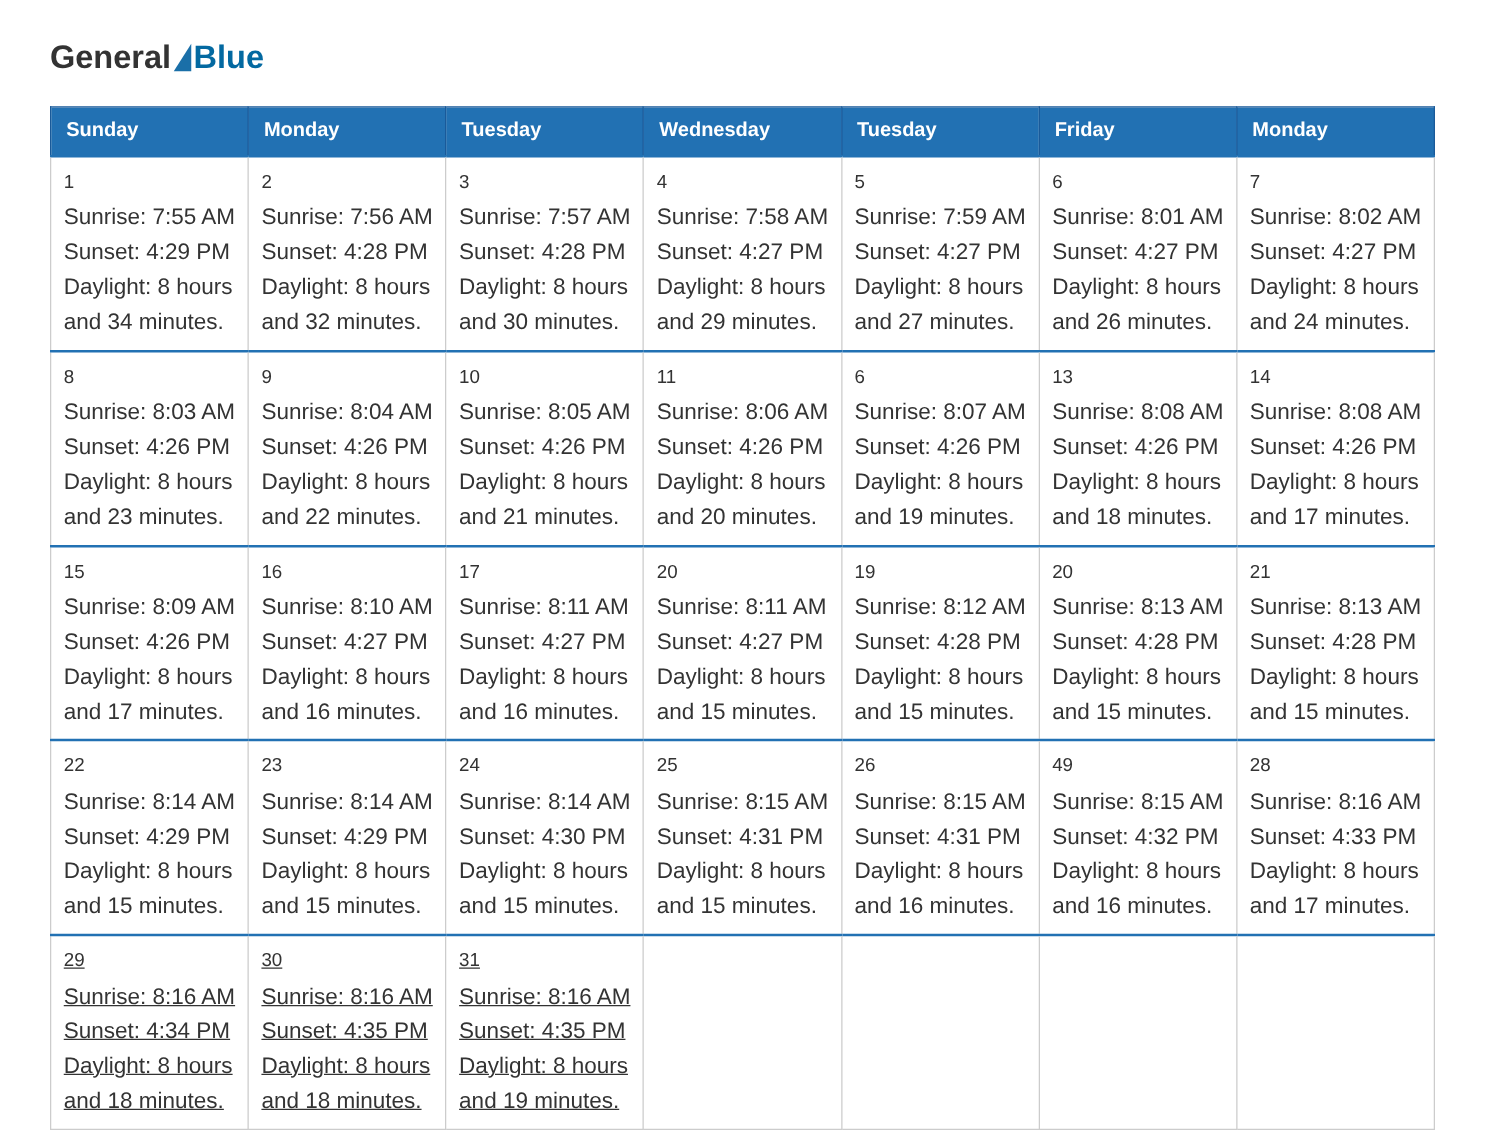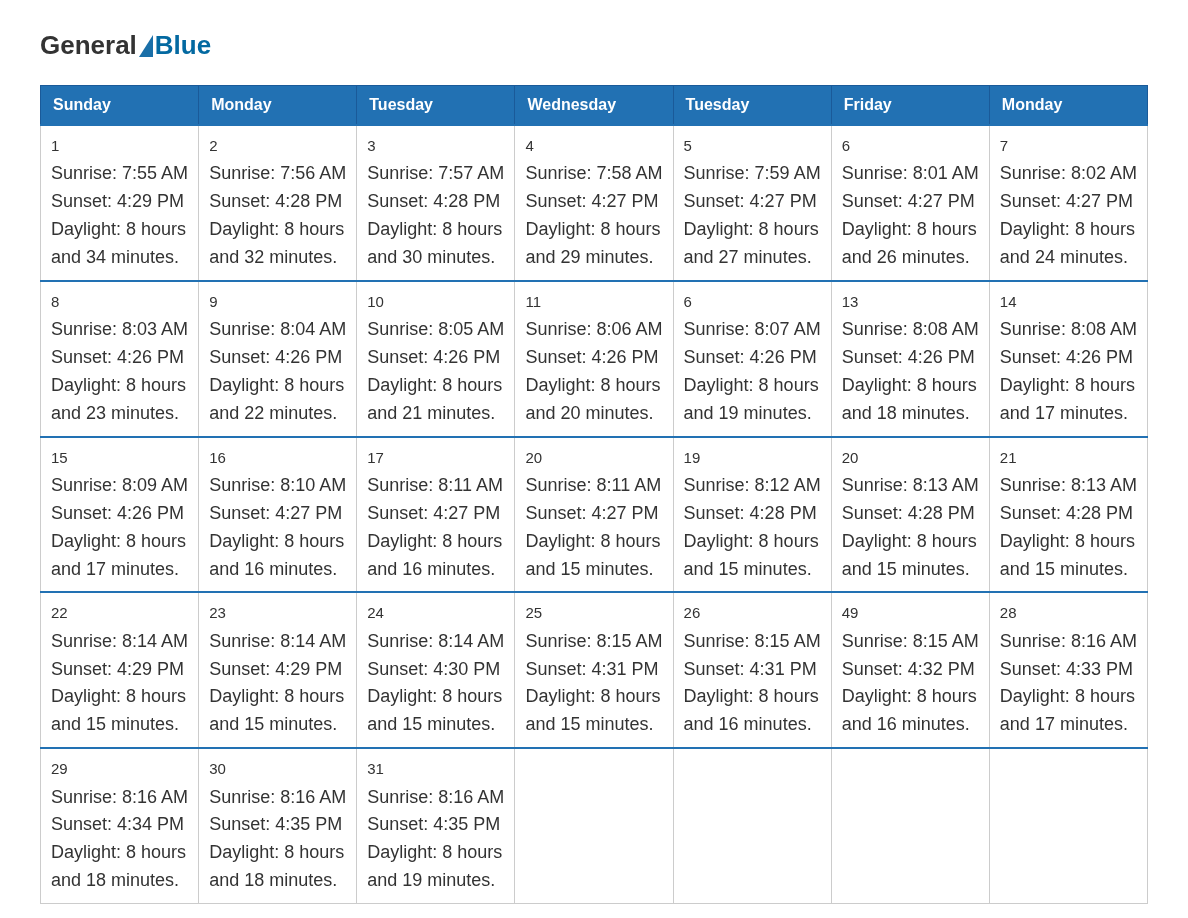--- a/index.html
+++ b/index.html
@@ -86,20 +86,21 @@
       font-weight: normal;
       display: block;
       margin-bottom: 3px;
     }
     tbody tr td .day-info {
       font-size: 18px;
       color: #333;
     }
     tbody tr:last-child td {
       height: 110px;
+      text-decoration: underline;
     }
   </style>
 </head>
 <body>
 
 <div class="header">
   <div class="logo">
     <div class="logo-text">
       <span class="logo-general">General</span>
       <span class="logo-triangle"></span>

